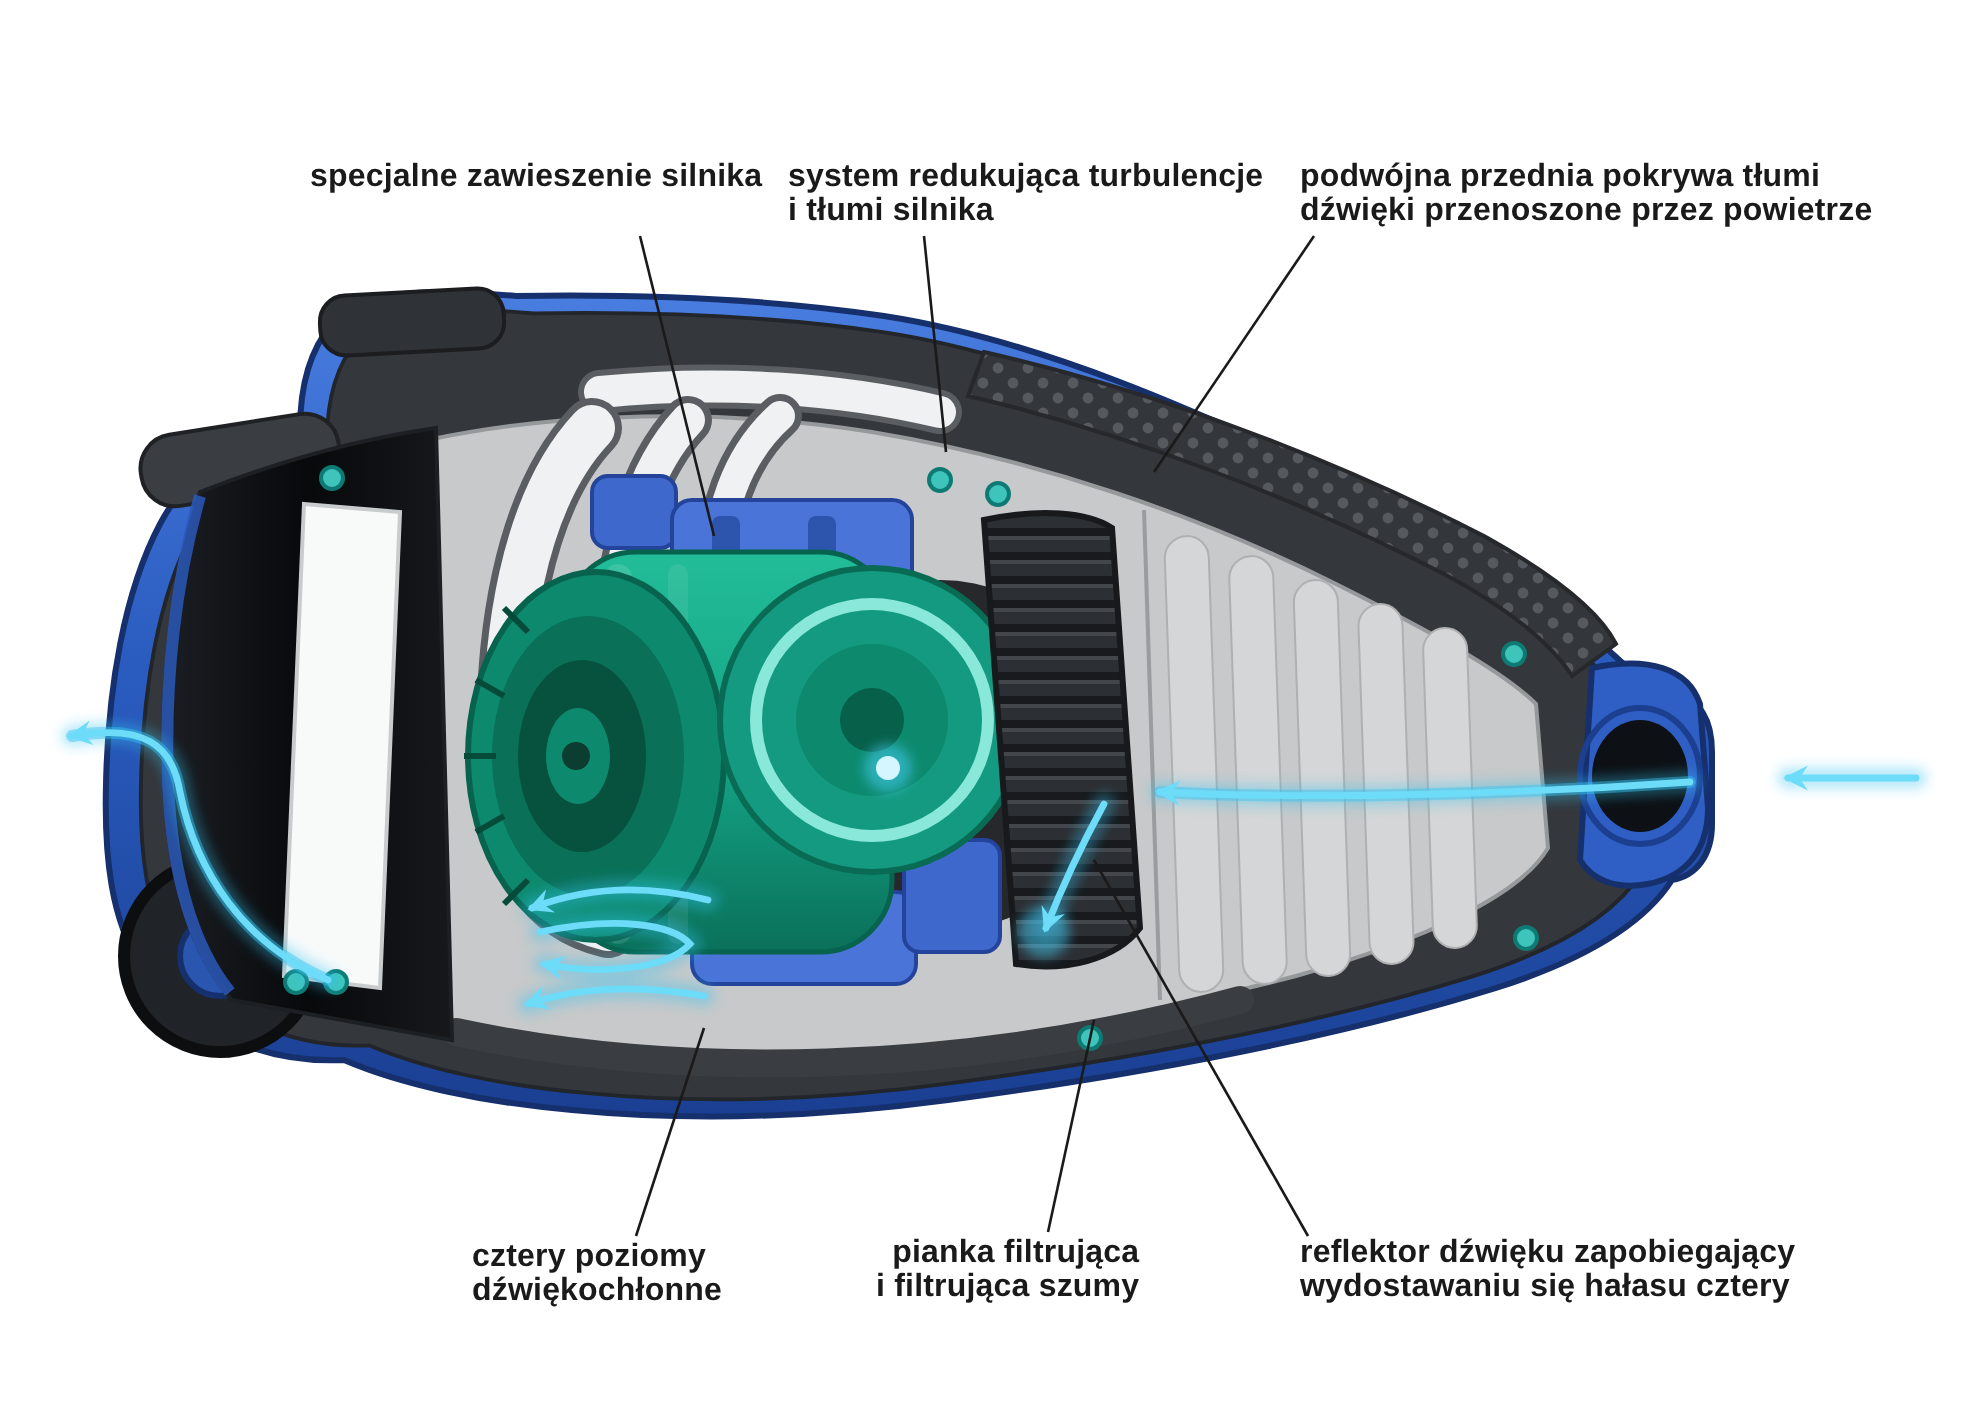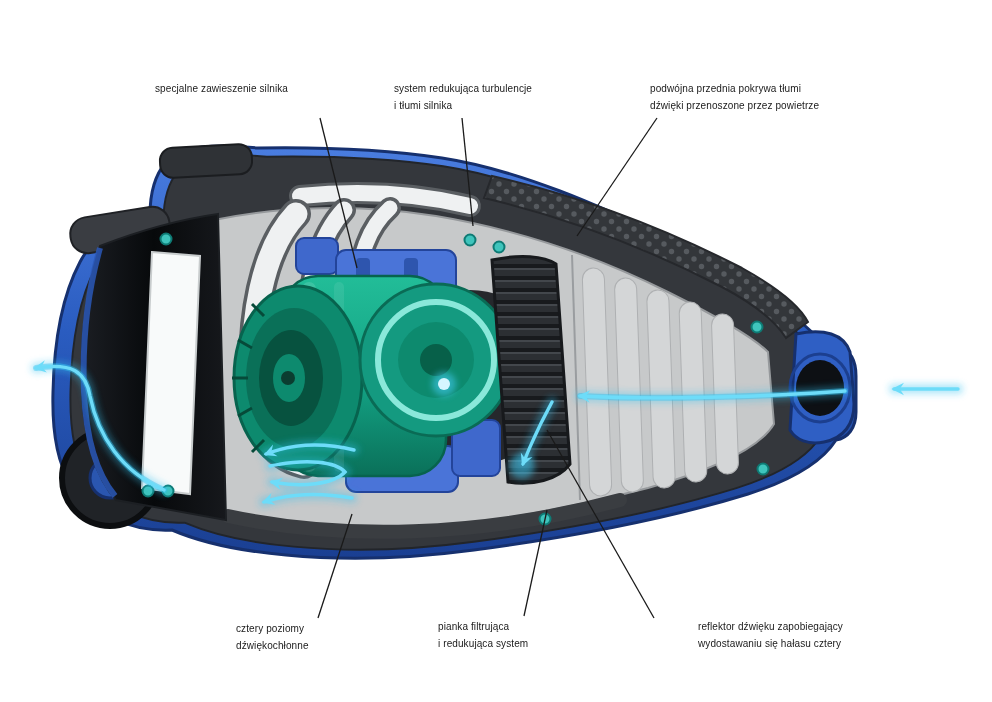--- a/index.html
+++ b/index.html
@@ -7,22 +7,22 @@
     position: relative;
     width: 992px;
     height: 702px;
     background: var(--background, #ffffff);
     font-family: "Liberation Sans", sans-serif;
     overflow: hidden;
   }
   .stage svg { position: absolute; left: 0; top: 0; }
   .label {
     position: absolute;
-    font-size: 10px;
-    font-weight: 400;
+    font-size: 16px;
+    font-weight: 700;
     color: var(--label-text, #1a1a1a);
     line-height: 17px;
     letter-spacing: 0.1px;
     white-space: nowrap;
   }
   .flowGlow { fill: none; stroke: var(--airflow-cyan, #35c3f0); stroke-width: 11; stroke-linecap: round; opacity: 0.35; }
   .flowMid  { fill: none; stroke: var(--airflow-cyan, #35c3f0); stroke-width: 6;  stroke-linecap: round; opacity: 0.45; }
   .flow     { fill: none; stroke: #6ddcf9; stroke-width: 3.4; stroke-linecap: round; }
   .leader   { stroke: var(--leader-line, #1a1a1a); stroke-width: 1.3; }
 </style>
@@ -273,22 +273,22 @@
     <div>i tłumi silnika</div>
   </div>
   <div class="label" style="left:236px; top:620px;">
     <div>cztery poziomy</div>
     <div>dźwiękochłonne</div>
   </div>
   <div class="label" style="left:650px; top:80px;">
     <div>podwójna przednia pokrywa tłumi</div>
     <div>dźwięki przenoszone przez powietrze</div>
   </div>
-  <div class="label" style="left:438px; top:618px;">
+  <div class="label" style="left:438px; top:618px;text-align:right;">
     <div>pianka filtrująca</div>
-    <div>i redukująca system</div>
-  </div>
-  <div class="label" style="left:650px; top:618px;margin-left:48px;">
+    <div>i filtrująca szumy</div>
+  </div>
+  <div class="label" style="left:650px; top:618px;">
     <div>reflektor dźwięku zapobiegający</div>
     <div>wydostawaniu się hałasu cztery</div>
   </div>
 
 </div>
 
 </body></html>

